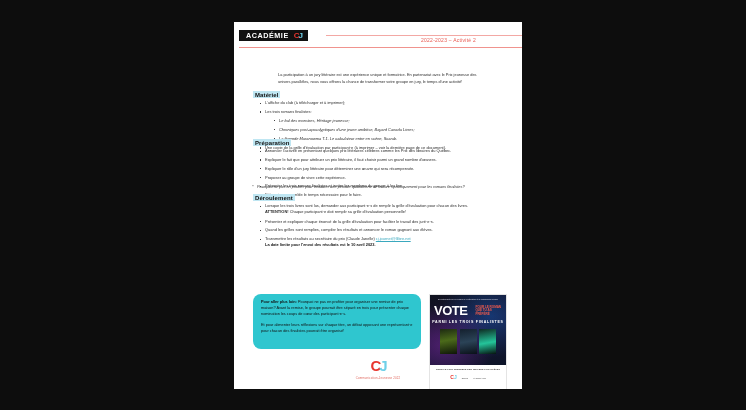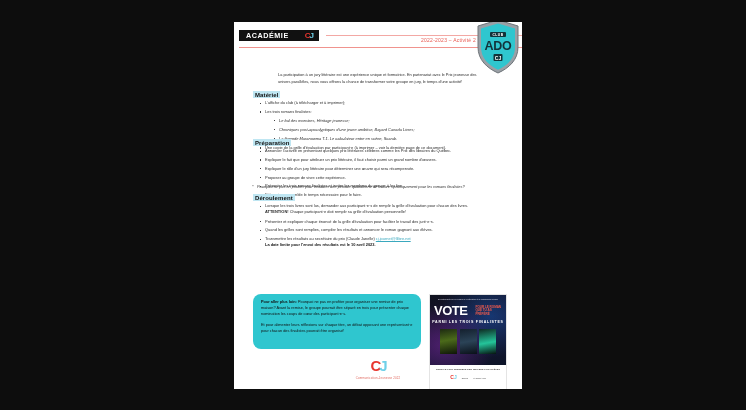--- a/index.html
+++ b/index.html
@@ -18,21 +18,21 @@
     width: 288px; height: 367px;
     background: #ffffff;
     overflow: hidden;
   }
 
   
   .hdr-bar {
     position: absolute; left: 5px; top: 8px;
     height: 11px; padding: 0 6px 0 7px;
     background: #111111;
-    display: flex; align-items: center; gap: 16px;
+    display: flex; align-items: center; gap: 5px;
   }
   .hdr-title {
     color: #ffffff; font-size: 7.2px; font-weight: 700;
     letter-spacing: .55px; line-height: 1;
   }
   .cj-mini { display: flex; align-items: center; line-height: 1; }
   .cj-mini .c { color: #e8352e; font-size: 8px; font-weight: 900; letter-spacing: -1px; }
   .cj-mini .j { color: #6fd0e8; font-size: 8px; font-weight: 900; letter-spacing: -1px; }
 
   .hdr-rule-1 {
@@ -207,31 +207,20 @@
       <span class="hdr-title">ACADÉMIE</span>
       <span class="cj-mini">
         <span class="c">C</span>
           <span class="j">J</span>
       </span>
     </div>
     <div class="hdr-rule-1"></div>
     <div class="hdr-meta">2022-2023 – Activité 2</div>
     <div class="hdr-rule-2"></div>
 
-    <div class="badge">
-      <svg viewBox="0 0 46 56" xmlns="http://www.w3.org/2000/svg">
-        <path d="M23 1 L43 7 V28 C43 41 34 49 23 54 C12 49 3 41 3 28 V7 Z" fill="#9aa0a6" stroke="#6e7479" stroke-width="1"></path>
-        <path d="M23 4.5 L40 9.6 V28 C40 39.2 32.3 46.3 23 50.7 C13.7 46.3 6 39.2 6 28 V9.6 Z" fill="#2fc6cf"></path>
-        <rect x="15" y="13" width="16" height="5" rx="1" fill="#12323a"></rect>
-        <text x="23" y="17.1" font-family="Liberation Sans, sans-serif" font-size="3.4" font-weight="700" fill="#ffffff" text-anchor="middle" letter-spacing=".4">CLUB</text>
-        <text x="23" y="30.5" font-family="Liberation Sans, sans-serif" font-size="12.5" font-weight="900" fill="#12323a" text-anchor="middle" letter-spacing="-.3">ADO</text>
-        <rect x="18.5" y="35" width="9" height="7" rx="1" fill="#12323a"></rect>
-        <text x="23" y="40.6" font-family="Liberation Sans, sans-serif" font-size="5" font-weight="900" fill="#ffffff" text-anchor="middle">CJ</text>
-      </svg>
-    </div>
 
     <div class="intro">La participation à un jury littéraire est une expérience unique et formatrice. En partenariat avec le Prix jeunesse des univers parallèles, nous vous offrons la chance de transformer votre groupe en jury, le temps d'une activité!</div>
 
     <div class="sec-h materiel">Matériel</div>
     <div class="blist materiel">
       <div class="bline">L'affiche du club (à télécharger et à imprimer);</div>
       <div class="bline">Les trois romans finalistes:</div>
       <div class="sublist">
         <div class="bline">Le bal des monstres, Héritage jeunesse;</div>
         <div class="bline">Chroniques post-apocalyptiques d'une jeune amibtise, Bayard Canada Livres;</div>

